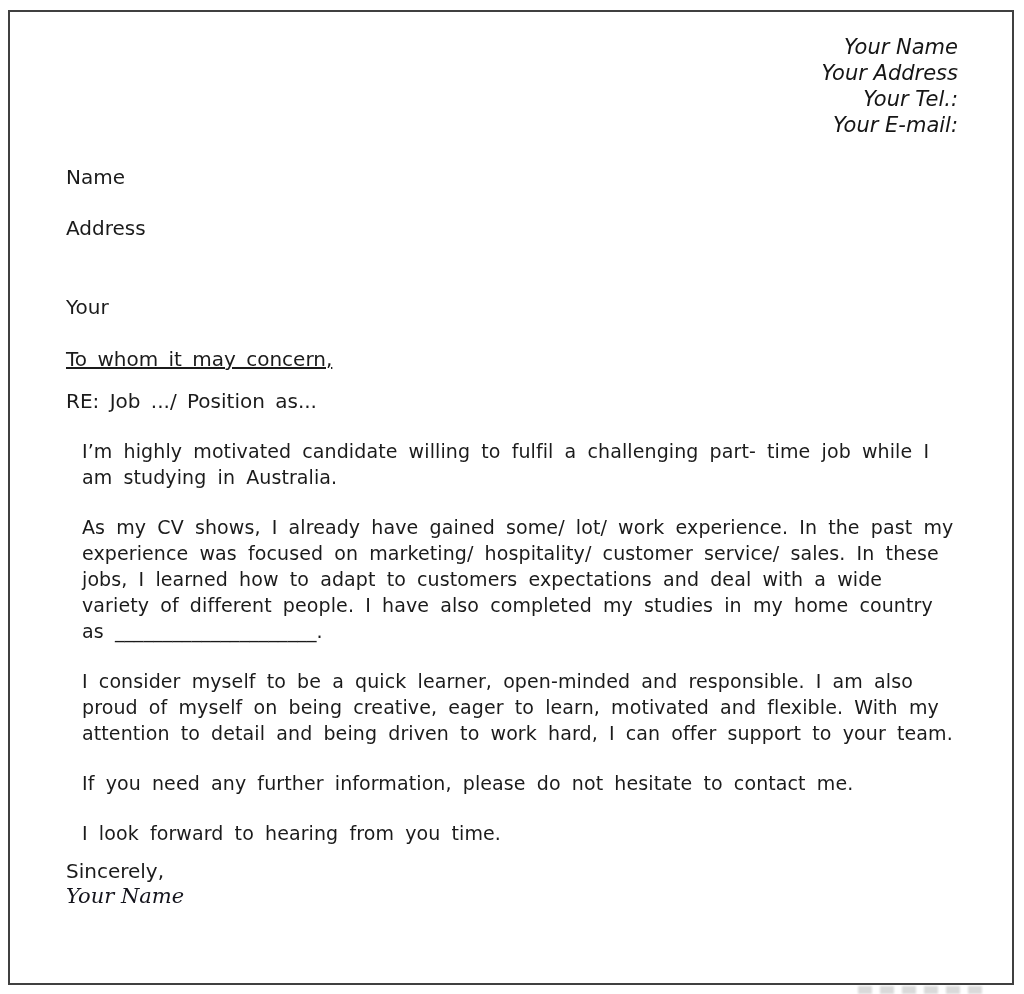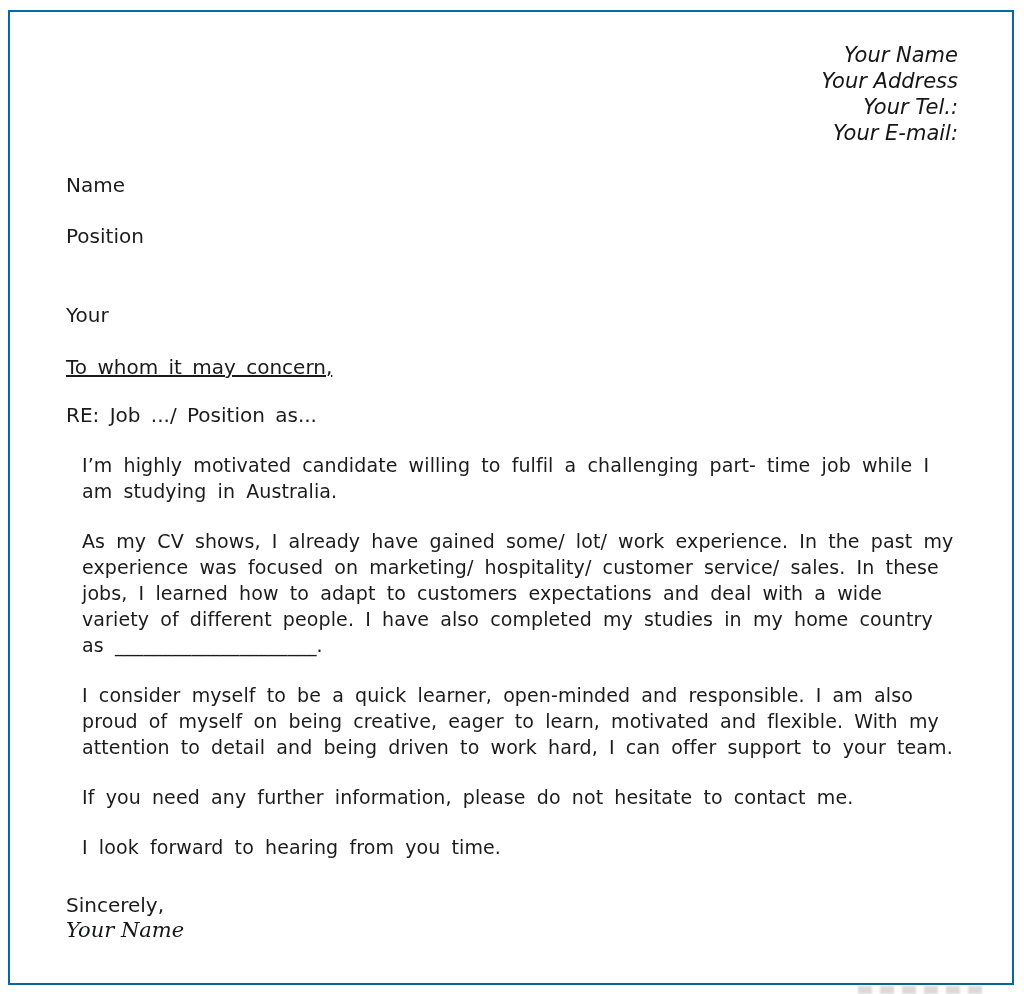--- a/index.html
+++ b/index.html
@@ -12,23 +12,23 @@
     font-family: "DejaVu Sans", "Liberation Sans", sans-serif;
   }
 
   .letter-page {
     position: absolute;
     left: 8px;
     top: 10px;
     width: 1006px;
     height: 975px;
     box-sizing: border-box;
-    border: 2px solid #0369a1;
+    border: 2px solid #404040;
     background: #ffffff;
-    padding: 30px 54px 0 56px;
+    padding: 22px 54px 0 56px;
     color: #1b1b1b;
     overflow: hidden;
   }
 
   
   .sender-block {
     text-align: right;
     font-style: italic;
     font-size: 21px;
     line-height: 26px;
@@ -39,33 +39,33 @@
   .line {
     font-size: 20px;
     line-height: 26px;
     word-spacing: 4px;
   }
   .to-whom     { margin-top: 12px; }
   .name-line   { margin-top: 26px; }
   .addr-line   { margin-top: 25px; }
   .date-line   { margin-top: 53px; }
   .salutation  { margin-top: 26px; text-decoration: underline; }
-  .subject     { margin-top: 22px; }
+  .subject     { margin-top: 16px; }
 
   .para {
     font-size: 19px;
     line-height: 26px;
     word-spacing: 5px;
     letter-spacing: 0.1px;
     margin: 24px 0 0 16px;
     max-width: 900px;
     text-align: left;
   }
 
-  .closing-block { margin-top: 32px; }
+  .closing-block { margin-top: 12px; }
   .sincerely {
     font-size: 20px;
     line-height: 26px;
   }
   .signature {
     font-family: "DejaVu Serif", "Liberation Serif", serif;
     font-style: italic;
     font-size: 21px;
     line-height: 25px;
     color: #14141c;
@@ -92,21 +92,21 @@
 <div class="letter-page">
 
   <div class="sender-block">
     <div class="sender-line">Your Name</div>
     <div class="sender-line">Your Address</div>
     <div class="sender-line">Your Tel.:</div>
     <div class="sender-line">Your E-mail:</div>
   </div>
 
   <div class="line name-line">Name</div>
-  <div class="line addr-line">Position</div>
+  <div class="line addr-line">Address</div>
   <div class="line date-line">Your</div>
 
   <div class="line salutation">To whom it may concern,</div>
   <div class="line subject">RE: Job .../ Position as...</div>
 
   <p class="para">I’m highly motivated candidate willing to fulfil a challenging part- time job while I am studying in Australia.</p>
   <p class="para">As my CV shows, I already have gained some/ lot/ work experience. In the past my experience was focused on marketing/ hospitality/ customer service/ sales. In these jobs, I learned how to adapt to customers expectations and deal with a wide variety of different people.  I have also completed my studies in my home country as _____________________.</p>
   <p class="para">I consider myself to be a quick learner, open-minded and responsible. I am also proud of myself on being creative, eager to learn, motivated and flexible. With my attention to detail and being driven to work hard, I can offer support to your team.</p>
   <p class="para">If you need any further information, please do not hesitate to contact me.</p>
   <p class="para">I look forward to hearing from you time.</p>

